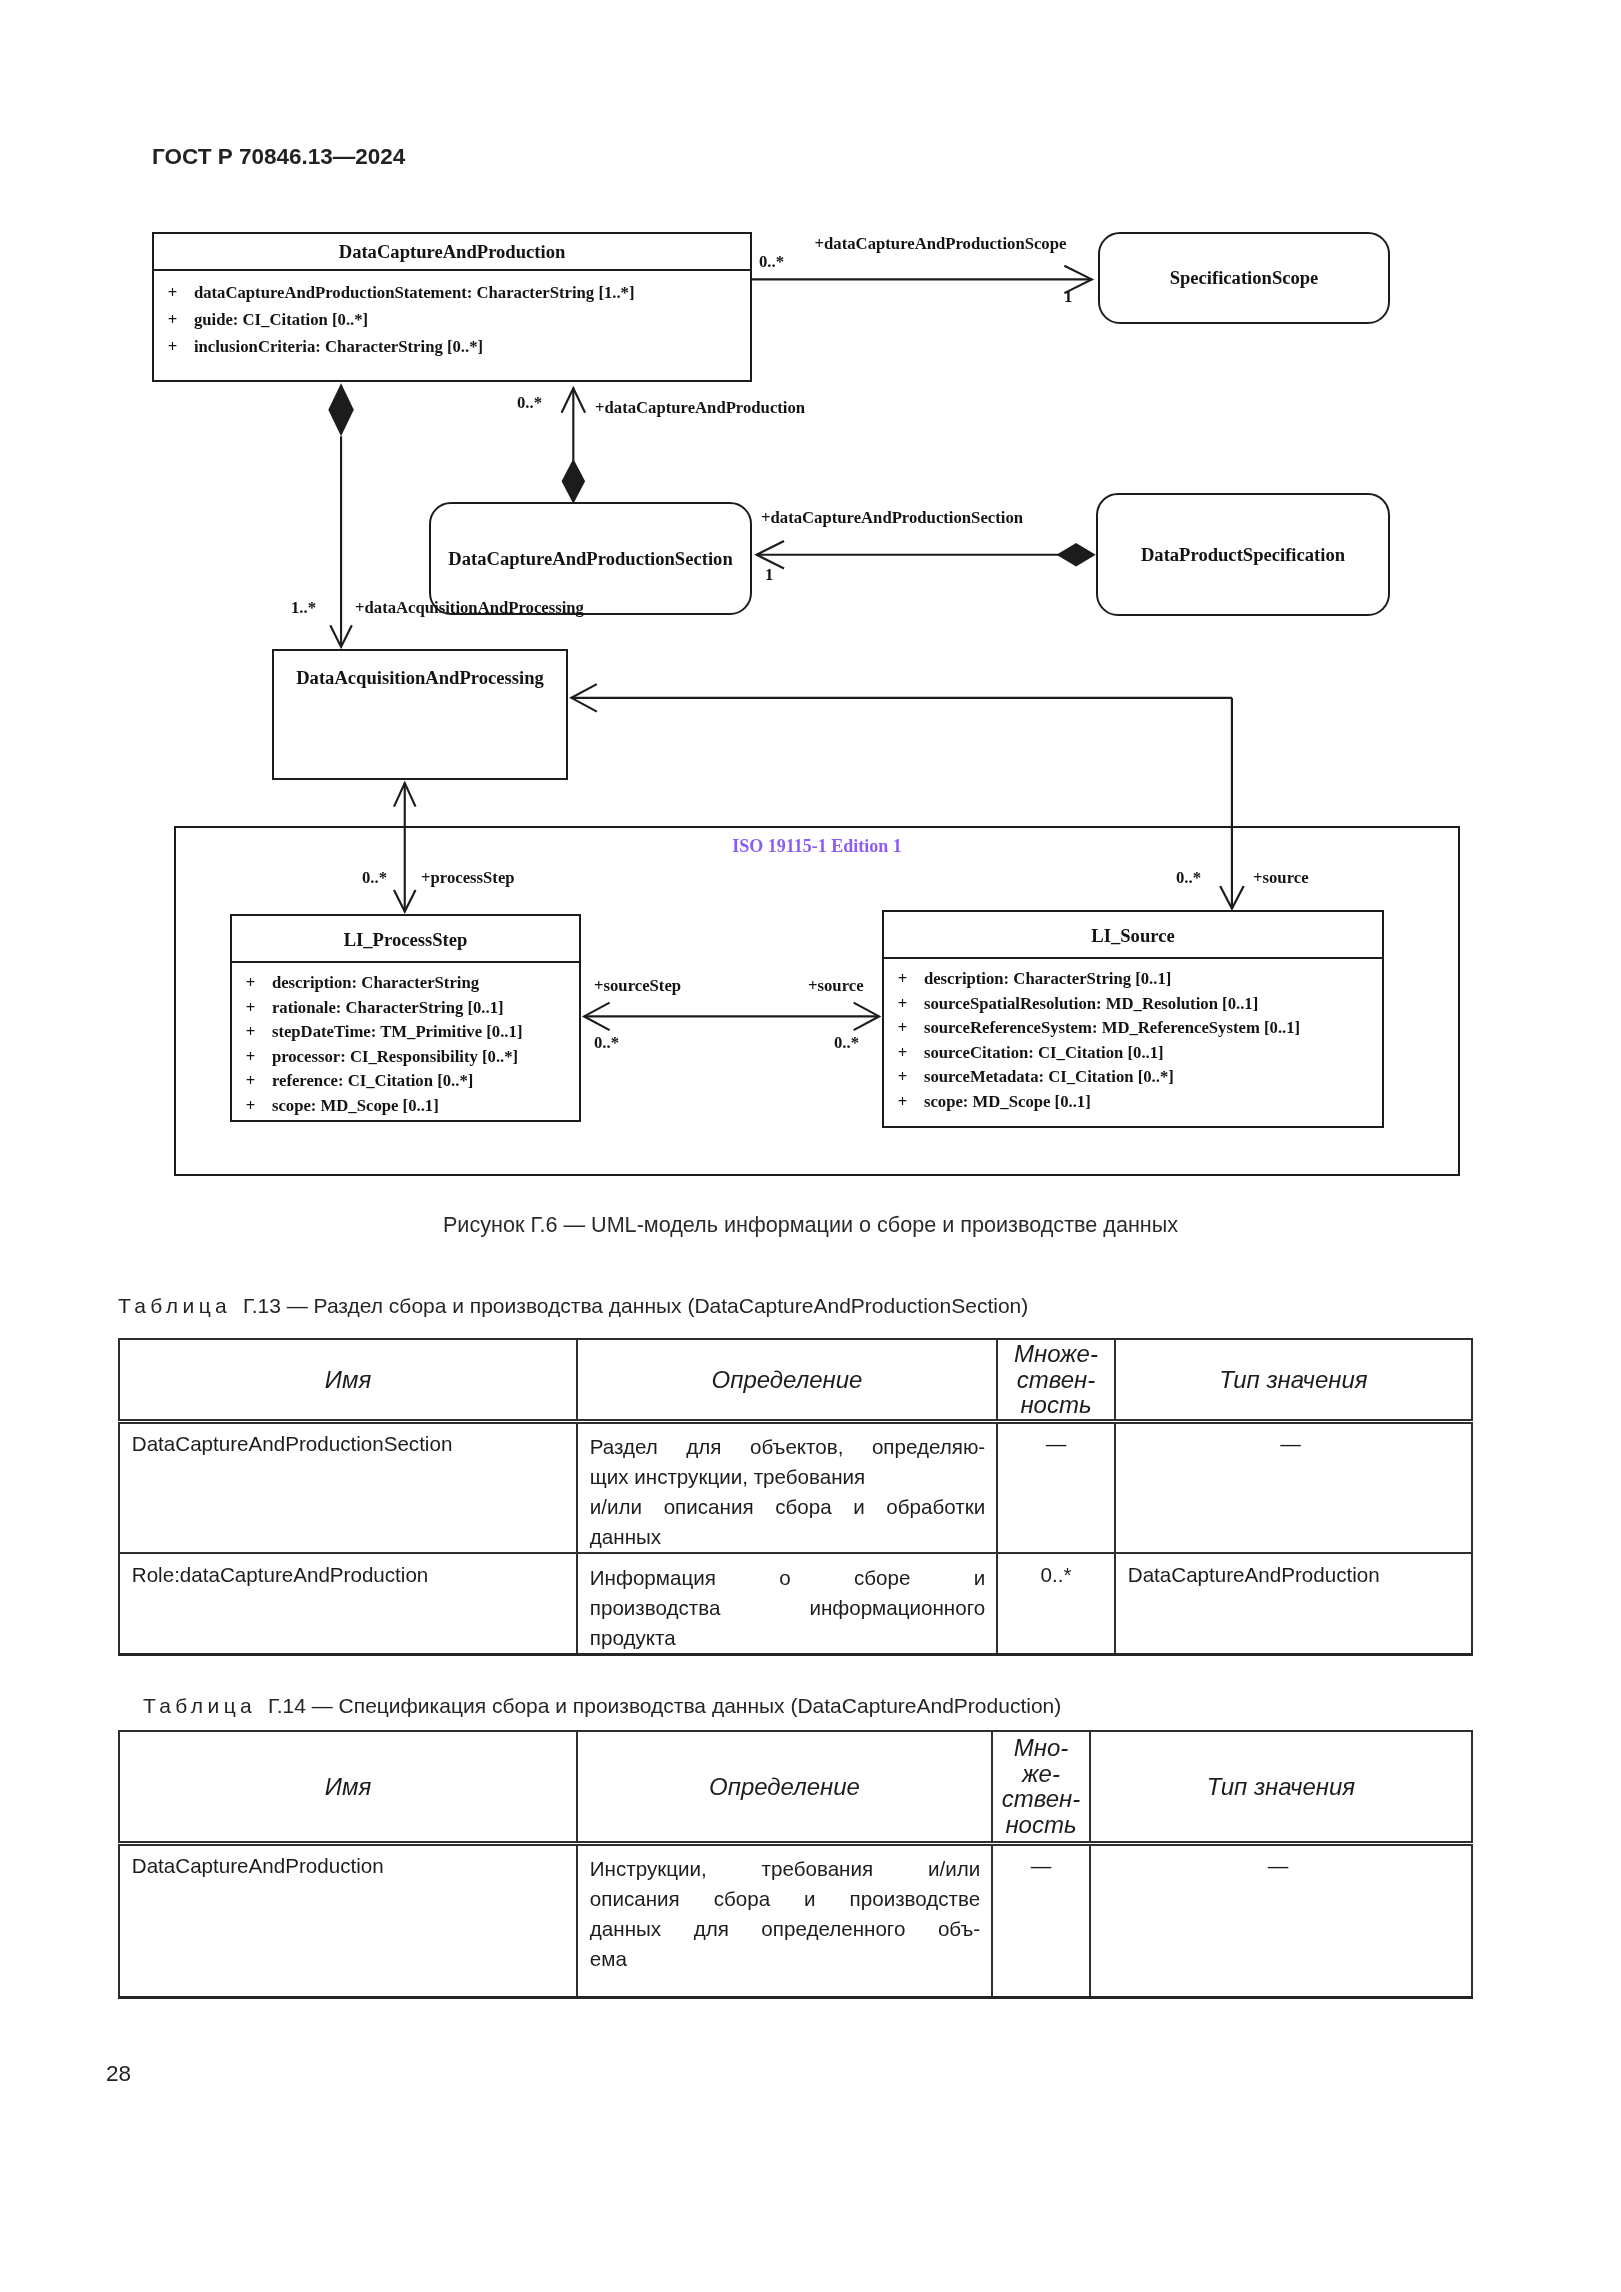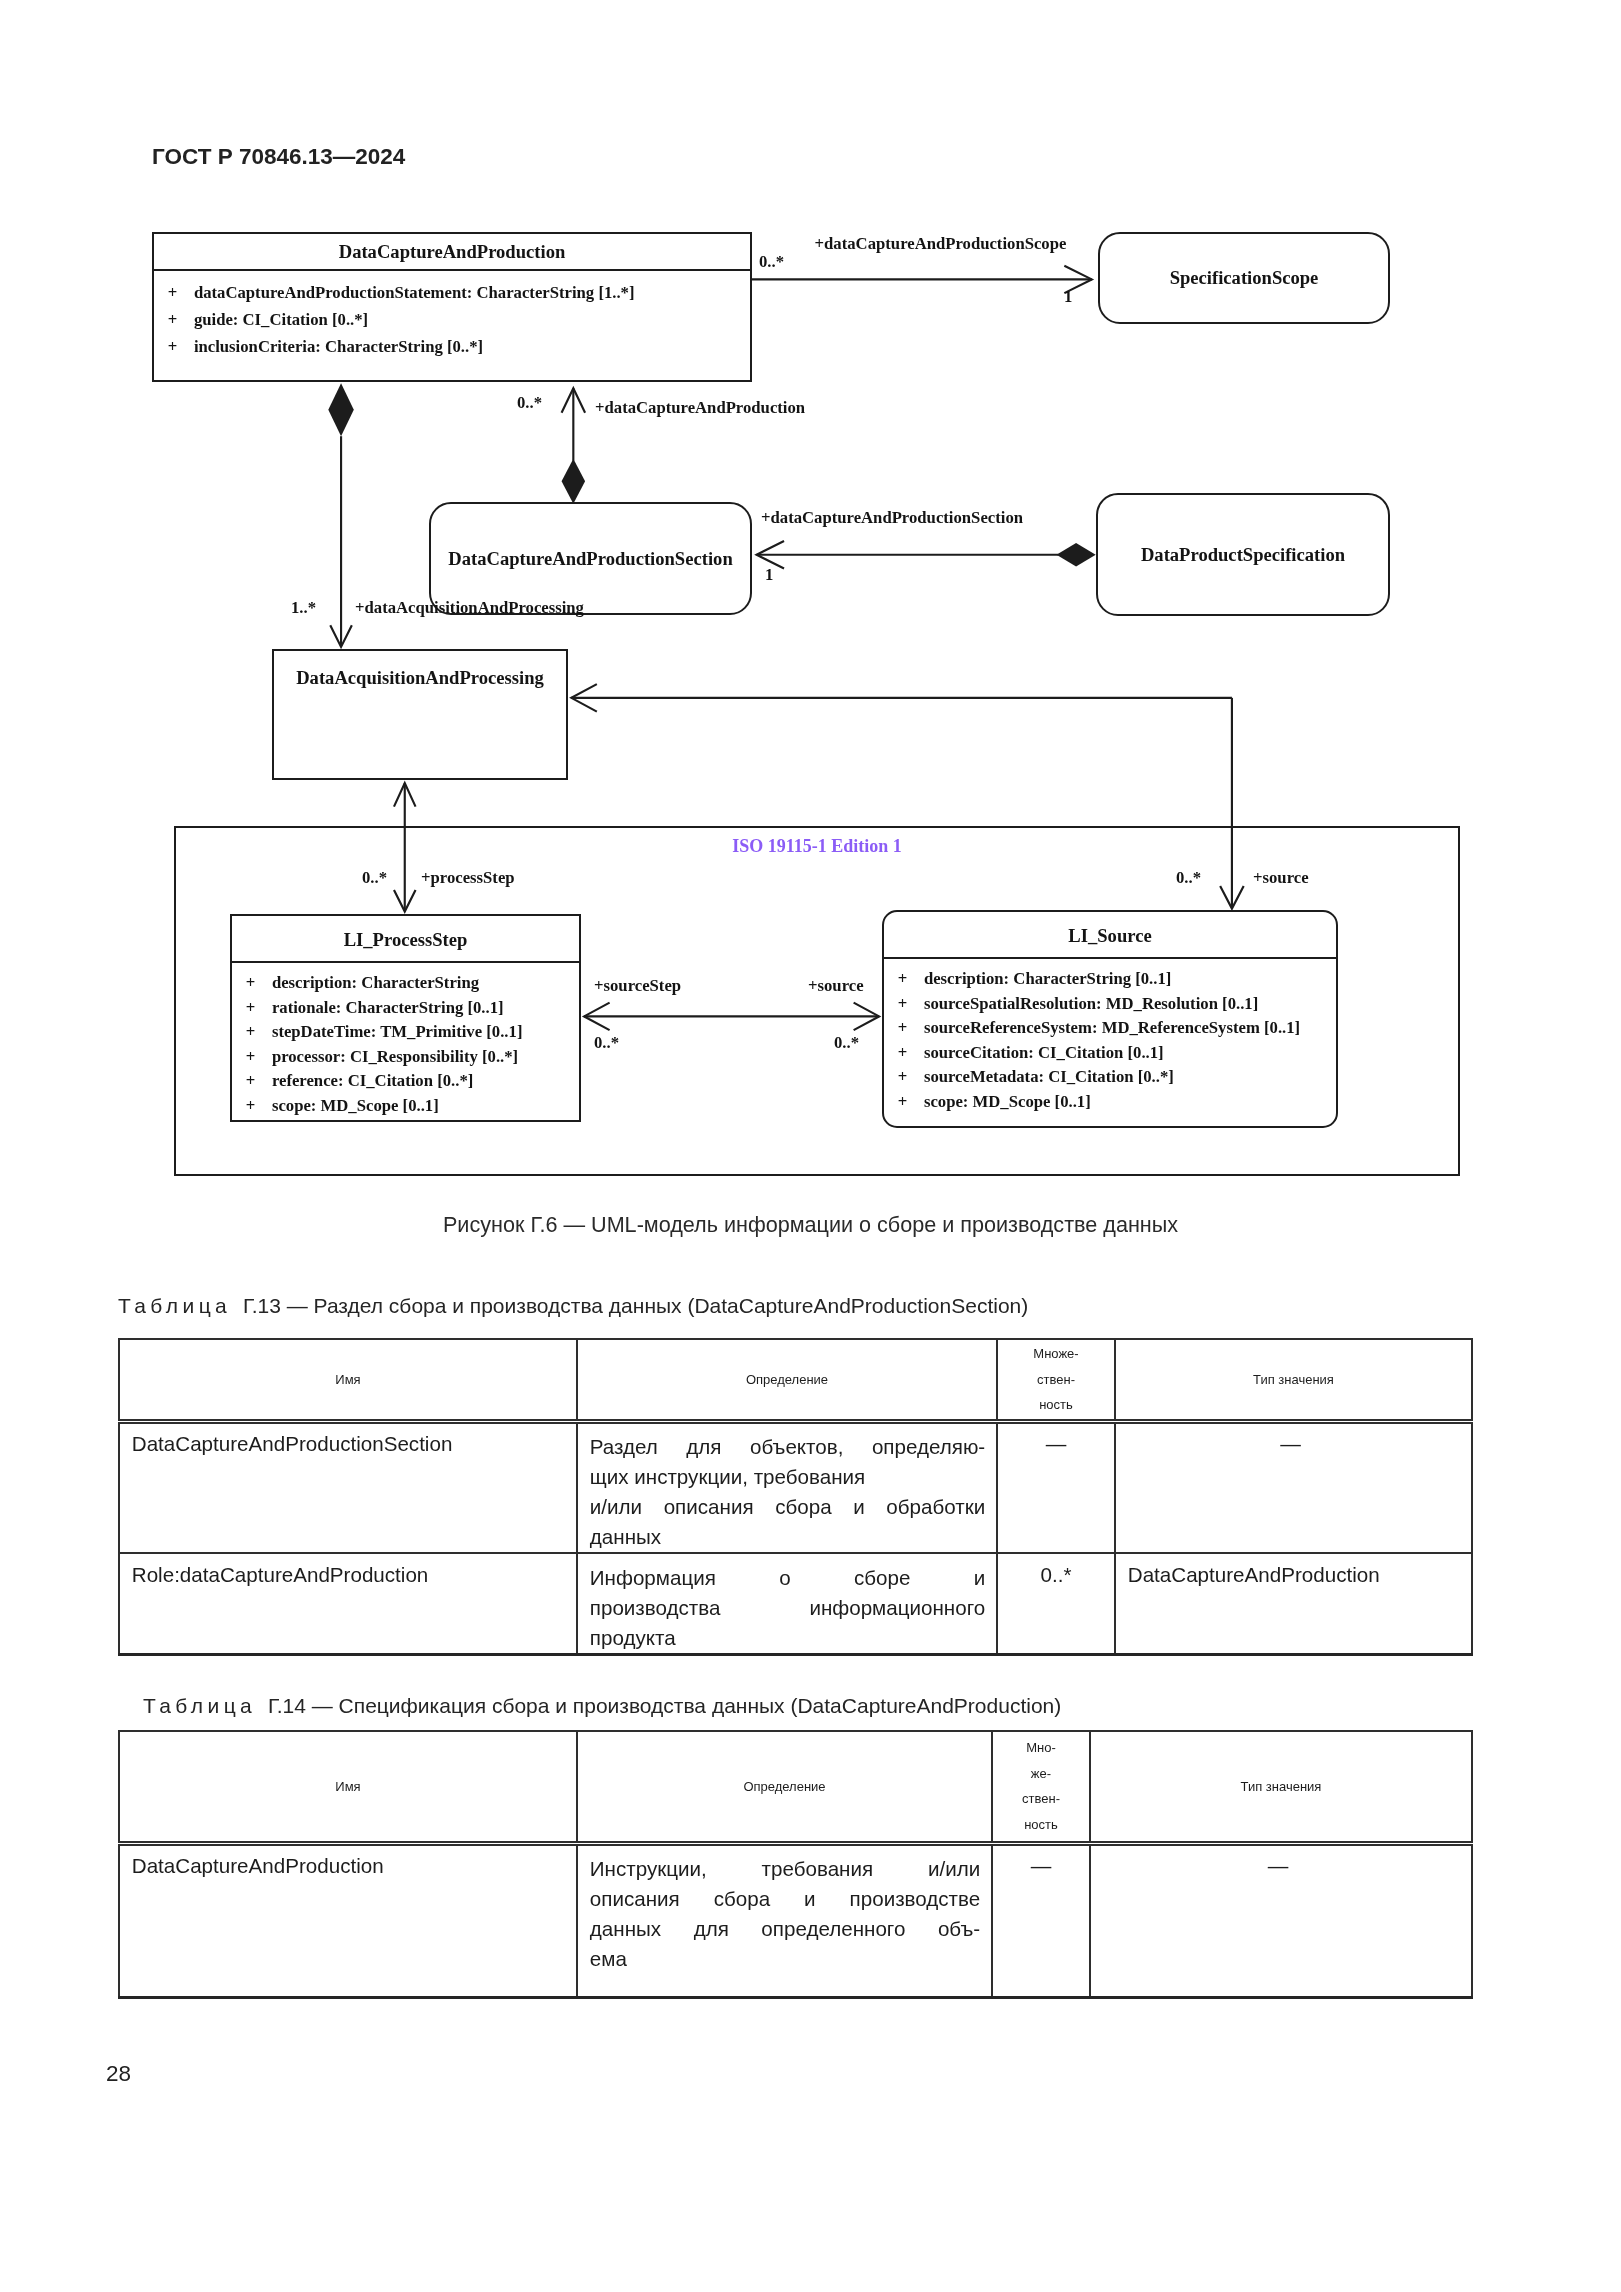--- a/index.html
+++ b/index.html
@@ -34,22 +34,22 @@
   .fig-caption { position:absolute; left:0; top:1212px; width:1621px; text-align:center;
                  font-size:21.6px; color:#2a2a2a; }
   .tbl-caption { position:absolute; font-size:21px; color:#252525; }
   .tbl-word { letter-spacing:4.4px; margin-right:11.8px; }
 
   
   .gtable { position:absolute; width:1353px; border-collapse:collapse; table-layout:fixed;
             font-size:20.6px; color:#1d1d1d; background:#fff;
             border-top:2.9px solid #252525; border-bottom:3.9px solid #252525; }
   .gtable th, .gtable td { border:2px solid #2e2e2e; vertical-align:top; box-sizing:border-box; }
-  .gtable th { font-weight:normal; font-size:13px; text-align:center; vertical-align:middle;
-               white-space:pre-line; line-height:25.5px; border-bottom:5.9px double #2e2e2e; }
+  .gtable th { font-weight:normal; font-size:24px; text-align:center; vertical-align:middle;
+               white-space:pre-line; line-height:25.5px; border-bottom:5.9px double #2e2e2e;font-style:italic; }
   .name-cell { padding:8.8px 5.9px 0 11.8px; }
   .def-cell  { padding:8.8px 10.8px 0 11.8px; line-height:30px; }
   .def-cell div { min-height:30px; }
   .tj { text-align:justify; text-align-last:justify; }
   .mult-cell { text-align:center; padding-top:8.8px; }
   .type-cell { padding:8.8px 5.9px 0 11.8px; }
   .tcenter { text-align:center; padding-left:0; }
 </style>
 </head>
 <body>
@@ -123,21 +123,21 @@
     <div class="uml-attrs">
       <div class="uml-attr">+&nbsp;&nbsp;&nbsp;&nbsp;description: CharacterString</div>
       <div class="uml-attr">+&nbsp;&nbsp;&nbsp;&nbsp;rationale: CharacterString [0..1]</div>
       <div class="uml-attr">+&nbsp;&nbsp;&nbsp;&nbsp;stepDateTime: TM_Primitive [0..1]</div>
       <div class="uml-attr">+&nbsp;&nbsp;&nbsp;&nbsp;processor: CI_Responsibility [0..*]</div>
       <div class="uml-attr">+&nbsp;&nbsp;&nbsp;&nbsp;reference: CI_Citation [0..*]</div>
       <div class="uml-attr">+&nbsp;&nbsp;&nbsp;&nbsp;scope: MD_Scope [0..1]</div>
     </div>
   </div>
 
-  <div class="uml-class lh25" style="left:882px; top:910px; width:456px; height:218px;border-radius:15px;">
+  <div class="uml-class lh25" style="left:882px; top:910px; width:502px; height:218px;">
     <div class="uml-title cmp-title-tall">LI_Source</div>
     <div class="uml-attrs">
       <div class="uml-attr">+&nbsp;&nbsp;&nbsp;&nbsp;description: CharacterString [0..1]</div>
       <div class="uml-attr">+&nbsp;&nbsp;&nbsp;&nbsp;sourceSpatialResolution: MD_Resolution [0..1]</div>
       <div class="uml-attr">+&nbsp;&nbsp;&nbsp;&nbsp;sourceReferenceSystem: MD_ReferenceSystem [0..1]</div>
       <div class="uml-attr">+&nbsp;&nbsp;&nbsp;&nbsp;sourceCitation: CI_Citation [0..1]</div>
       <div class="uml-attr">+&nbsp;&nbsp;&nbsp;&nbsp;sourceMetadata: CI_Citation [0..*]</div>
       <div class="uml-attr">+&nbsp;&nbsp;&nbsp;&nbsp;scope: MD_Scope [0..1]</div>
     </div>
   </div>

